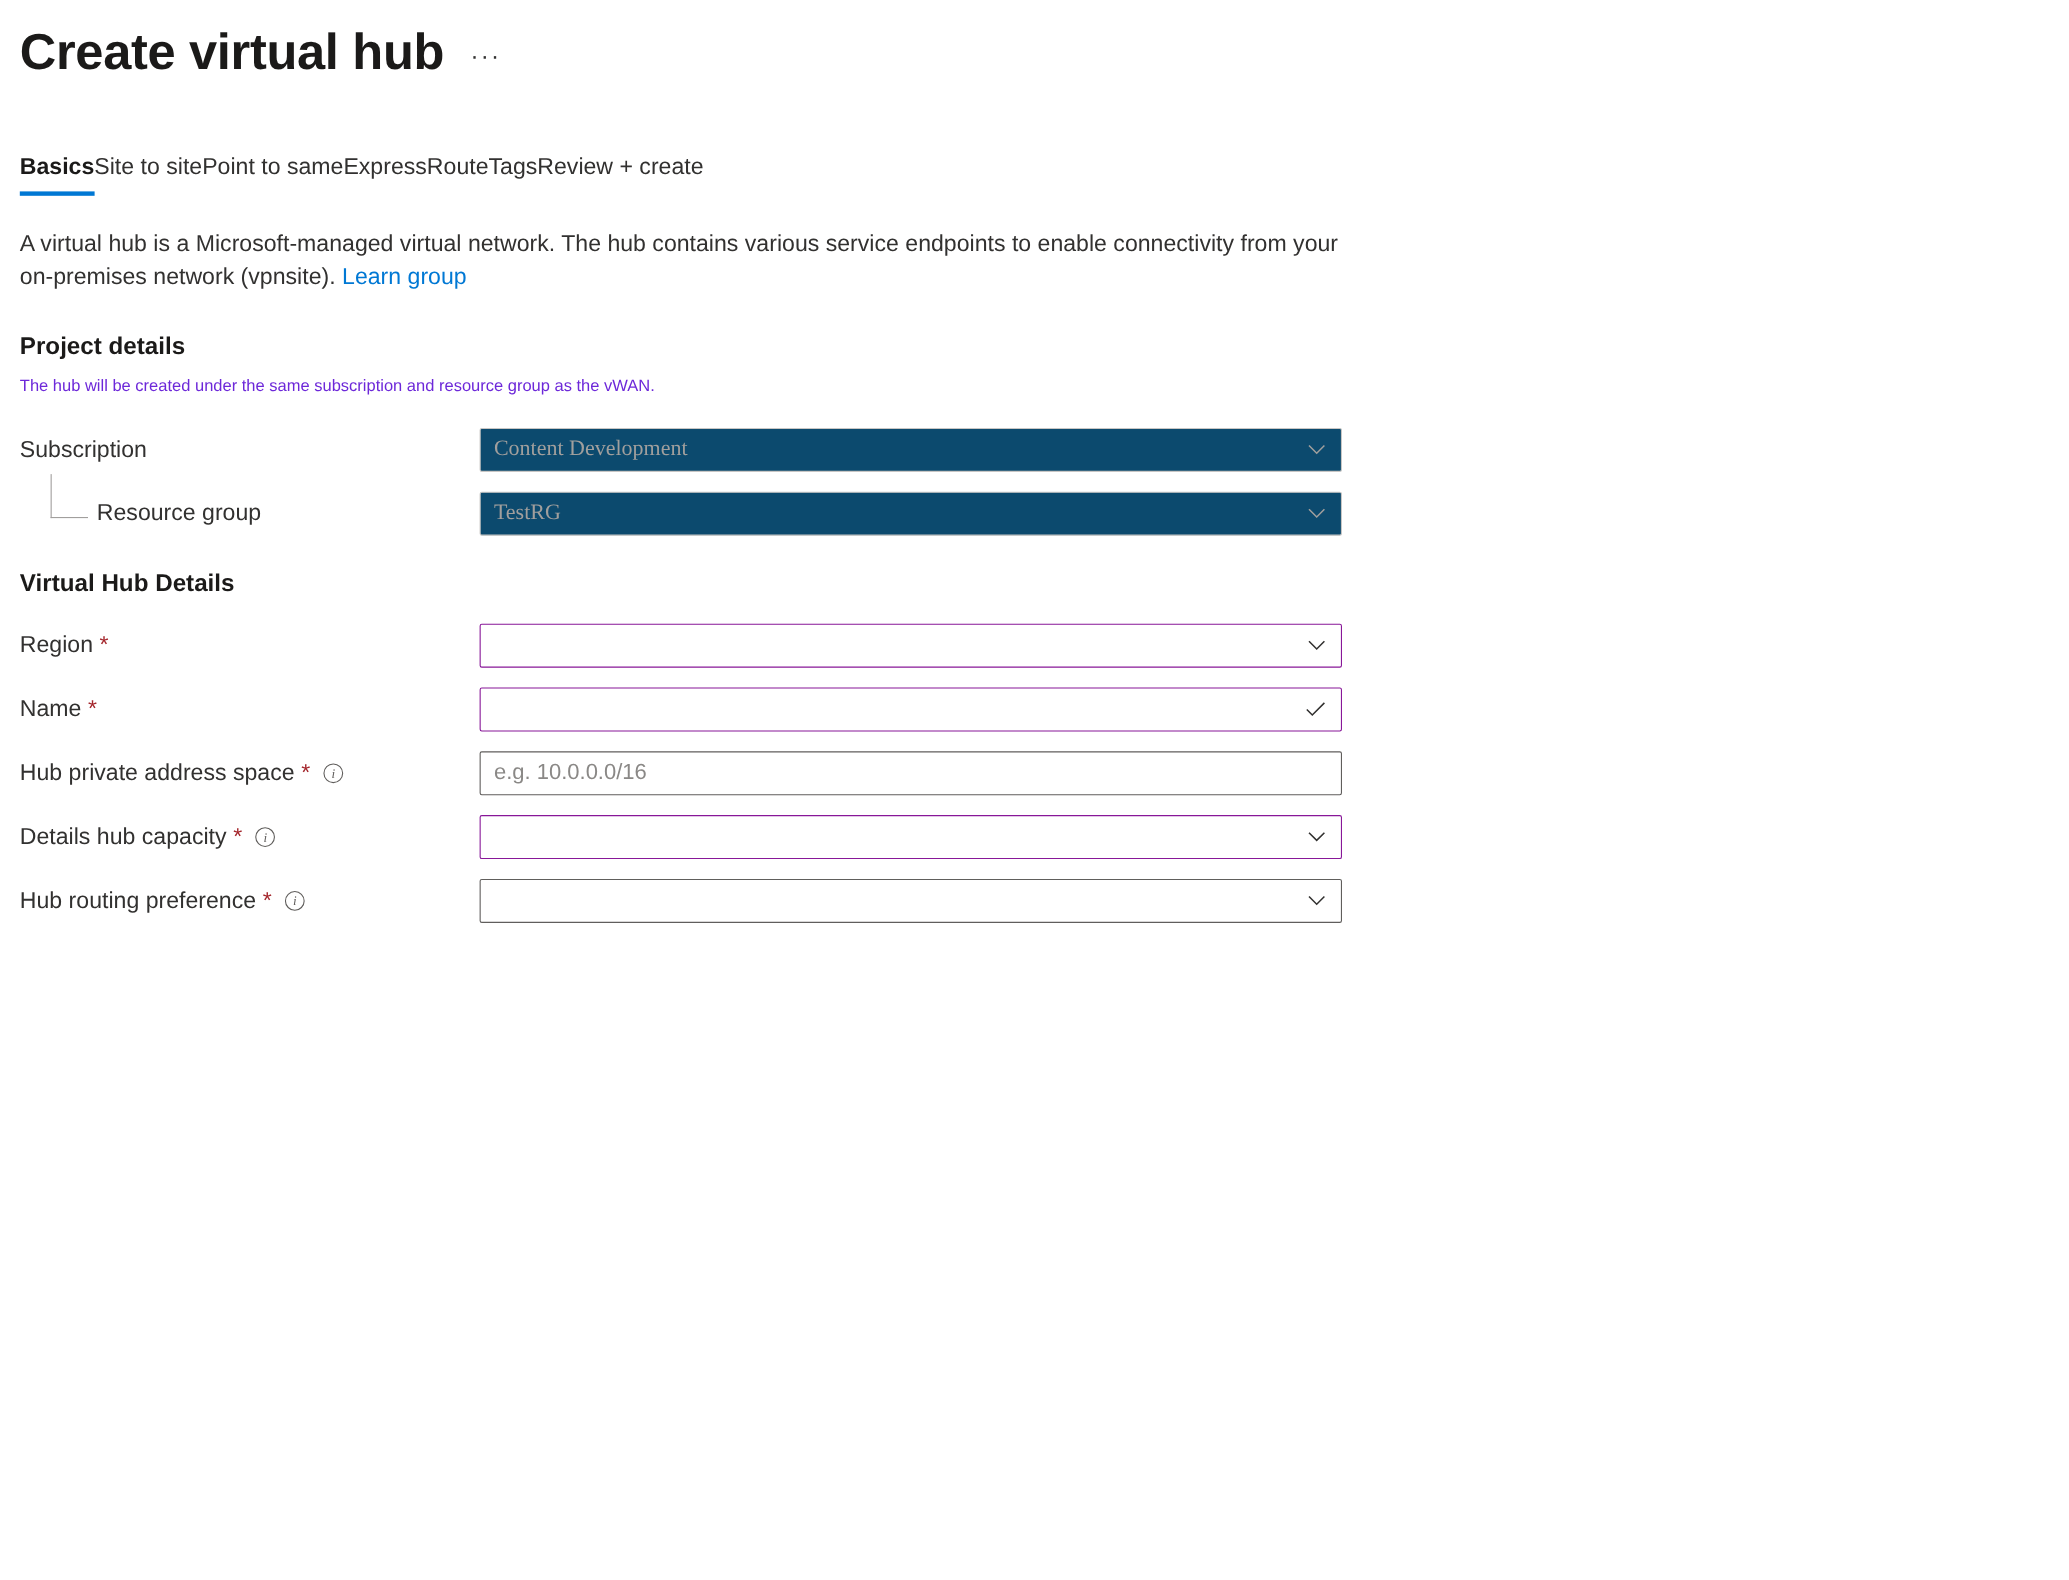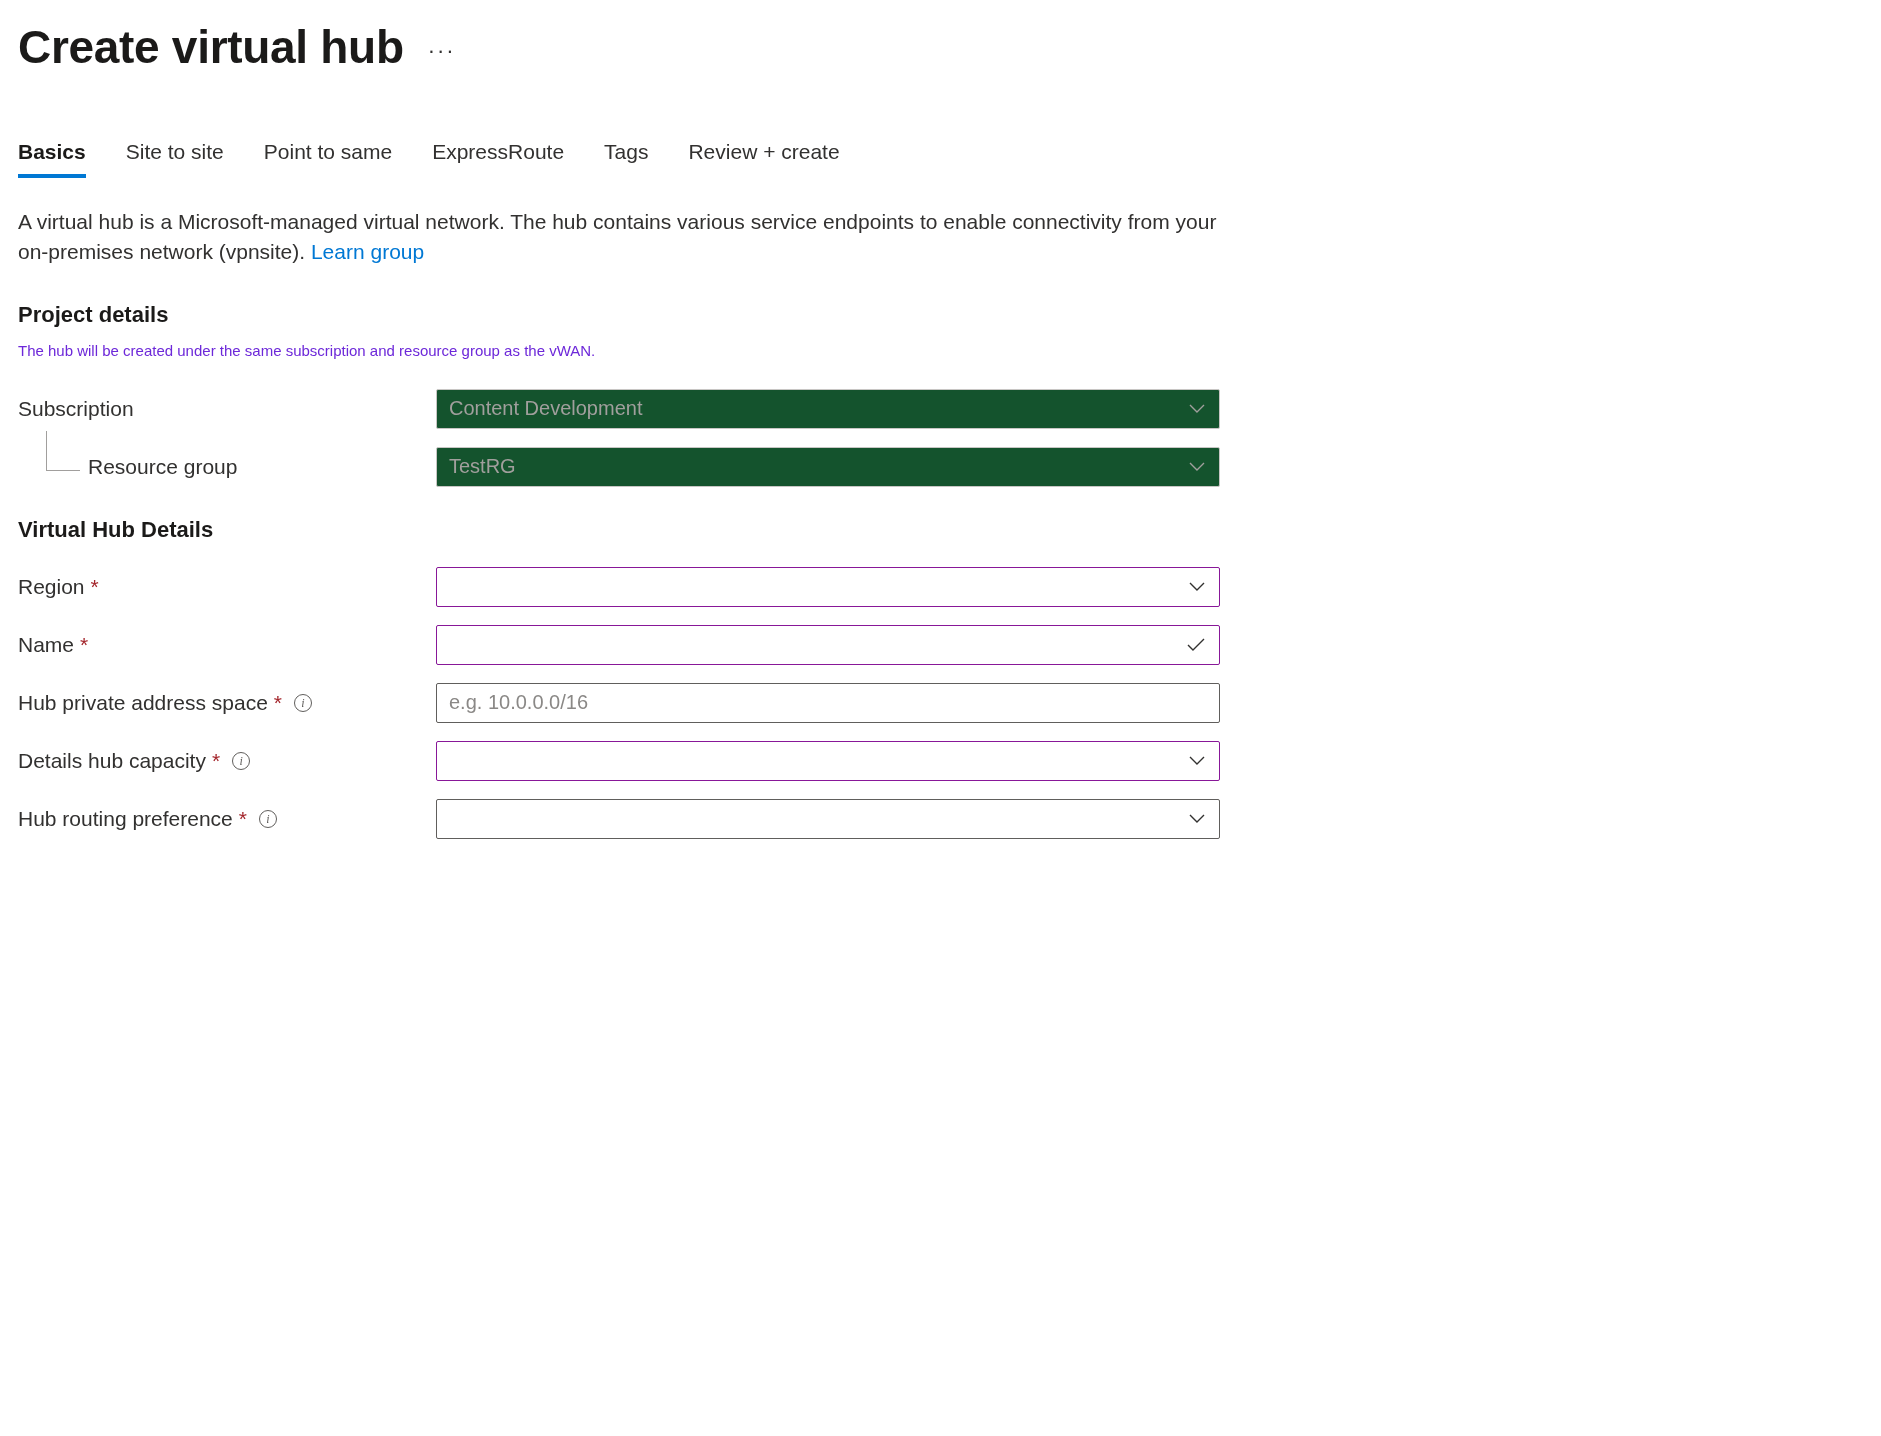--- a/index.html
+++ b/index.html
@@ -25,21 +25,20 @@
   .more-button {
     font-size: 22px;
     color: #323130;
     cursor: pointer;
     letter-spacing: 2px;
     line-height: 1;
     padding-top: 8px;
   }
   .tabs {
     display: flex;
-    gap: 40px;
     border-bottom: 1px solid transparent;
     margin-bottom: 28px;
   }
   .tab {
     padding: 6px 0 10px 0;
     font-size: 21px;
     color: #323130;
     cursor: pointer;
     border-bottom: 4px solid transparent;
   }
@@ -123,24 +122,25 @@
     padding: 0 40px 0 12px;
     font-size: 20px;
     color: #323130;
     position: relative;
     display: flex;
     align-items: center;
     cursor: pointer;
     border-radius: 2px;
   }
   .select.disabled, .input.disabled {
-    background: #14532d;
+    background: #0c4a6e;
     color: #a19f9d;
     border-color: #c8c6c4;
     cursor: default;
+    font-family: Liberation Serif, serif;
   }
   .select.required-empty {
     border-color: #881798;
   }
   .input.required-empty {
     border-color: #881798;
   }
   .input .placeholder { color: #8a8886; }
   .chevron {
     position: absolute;

